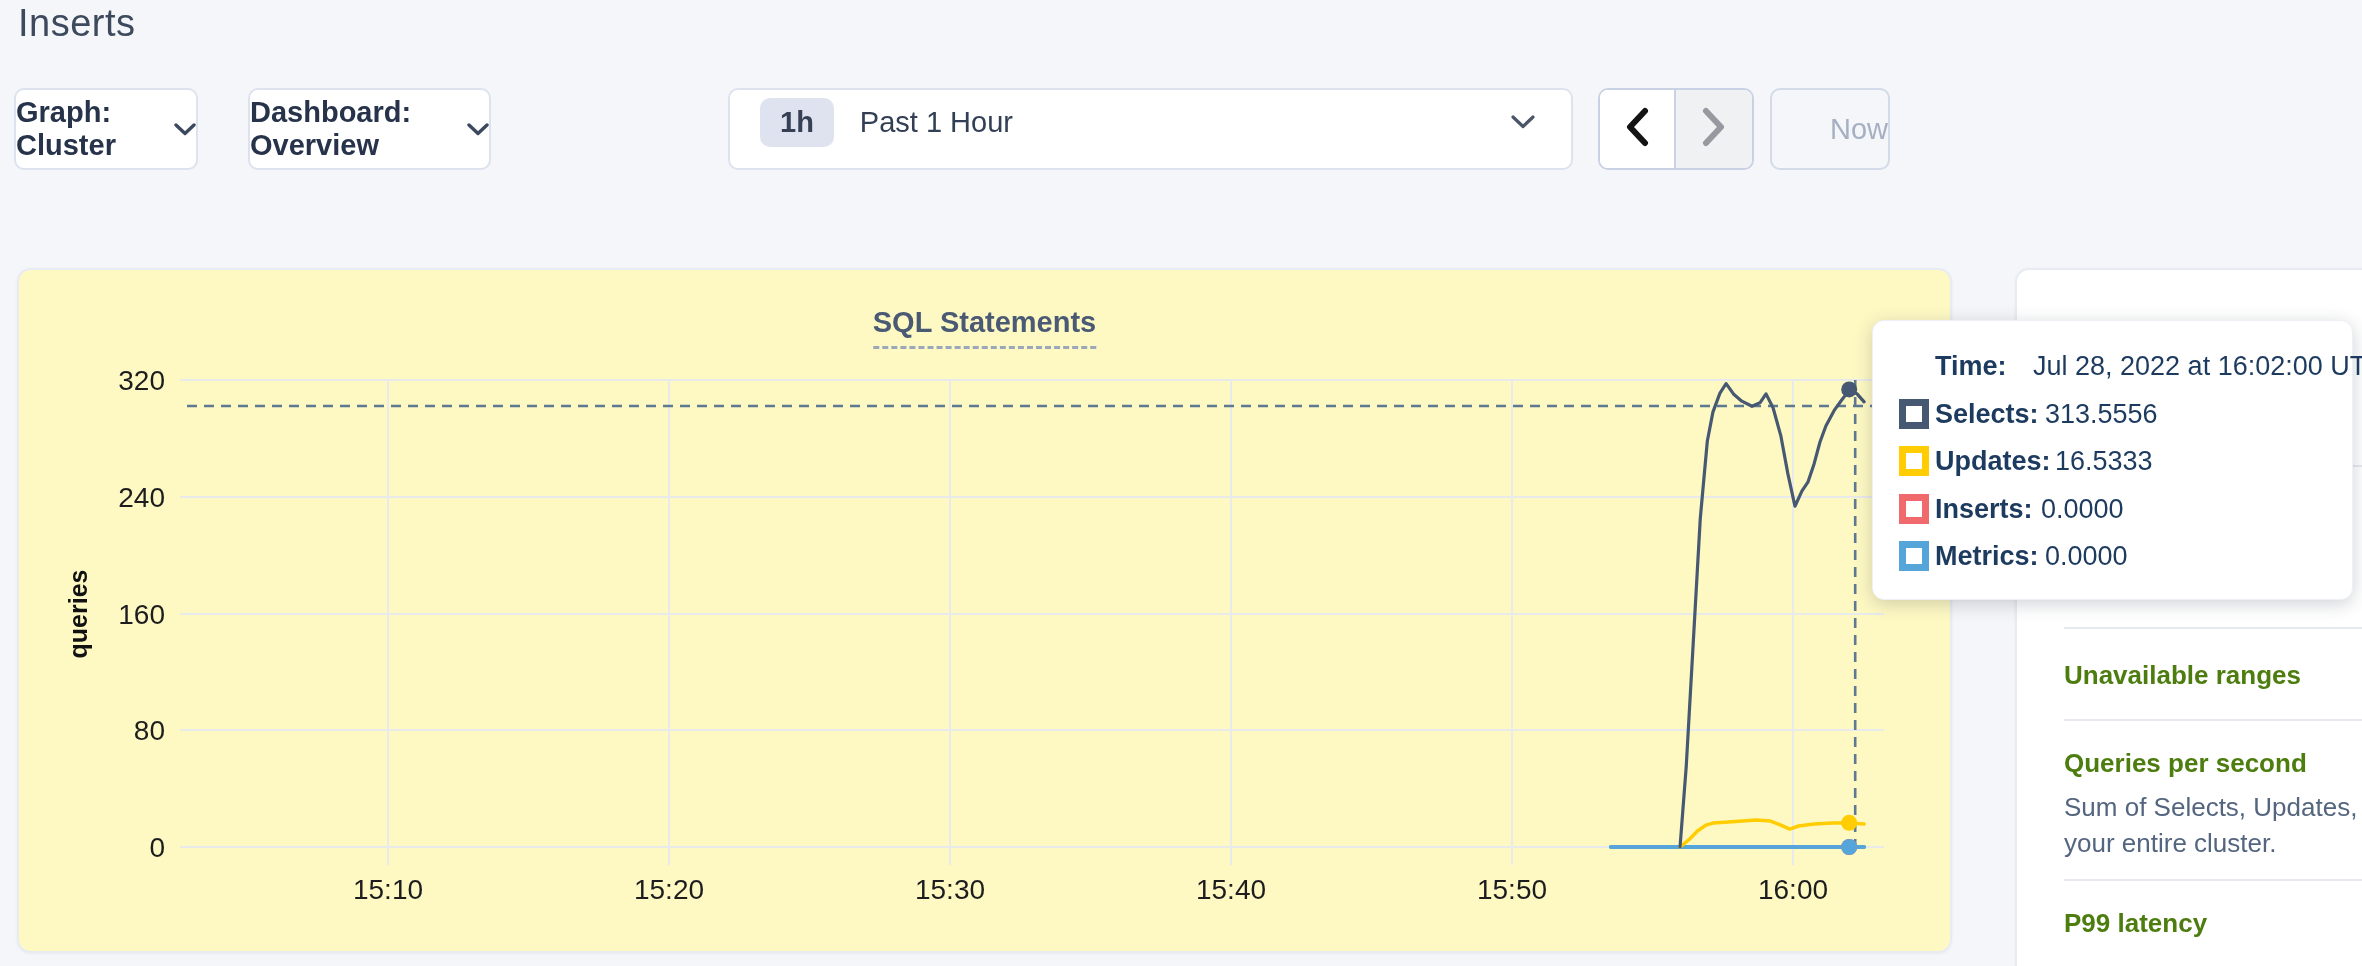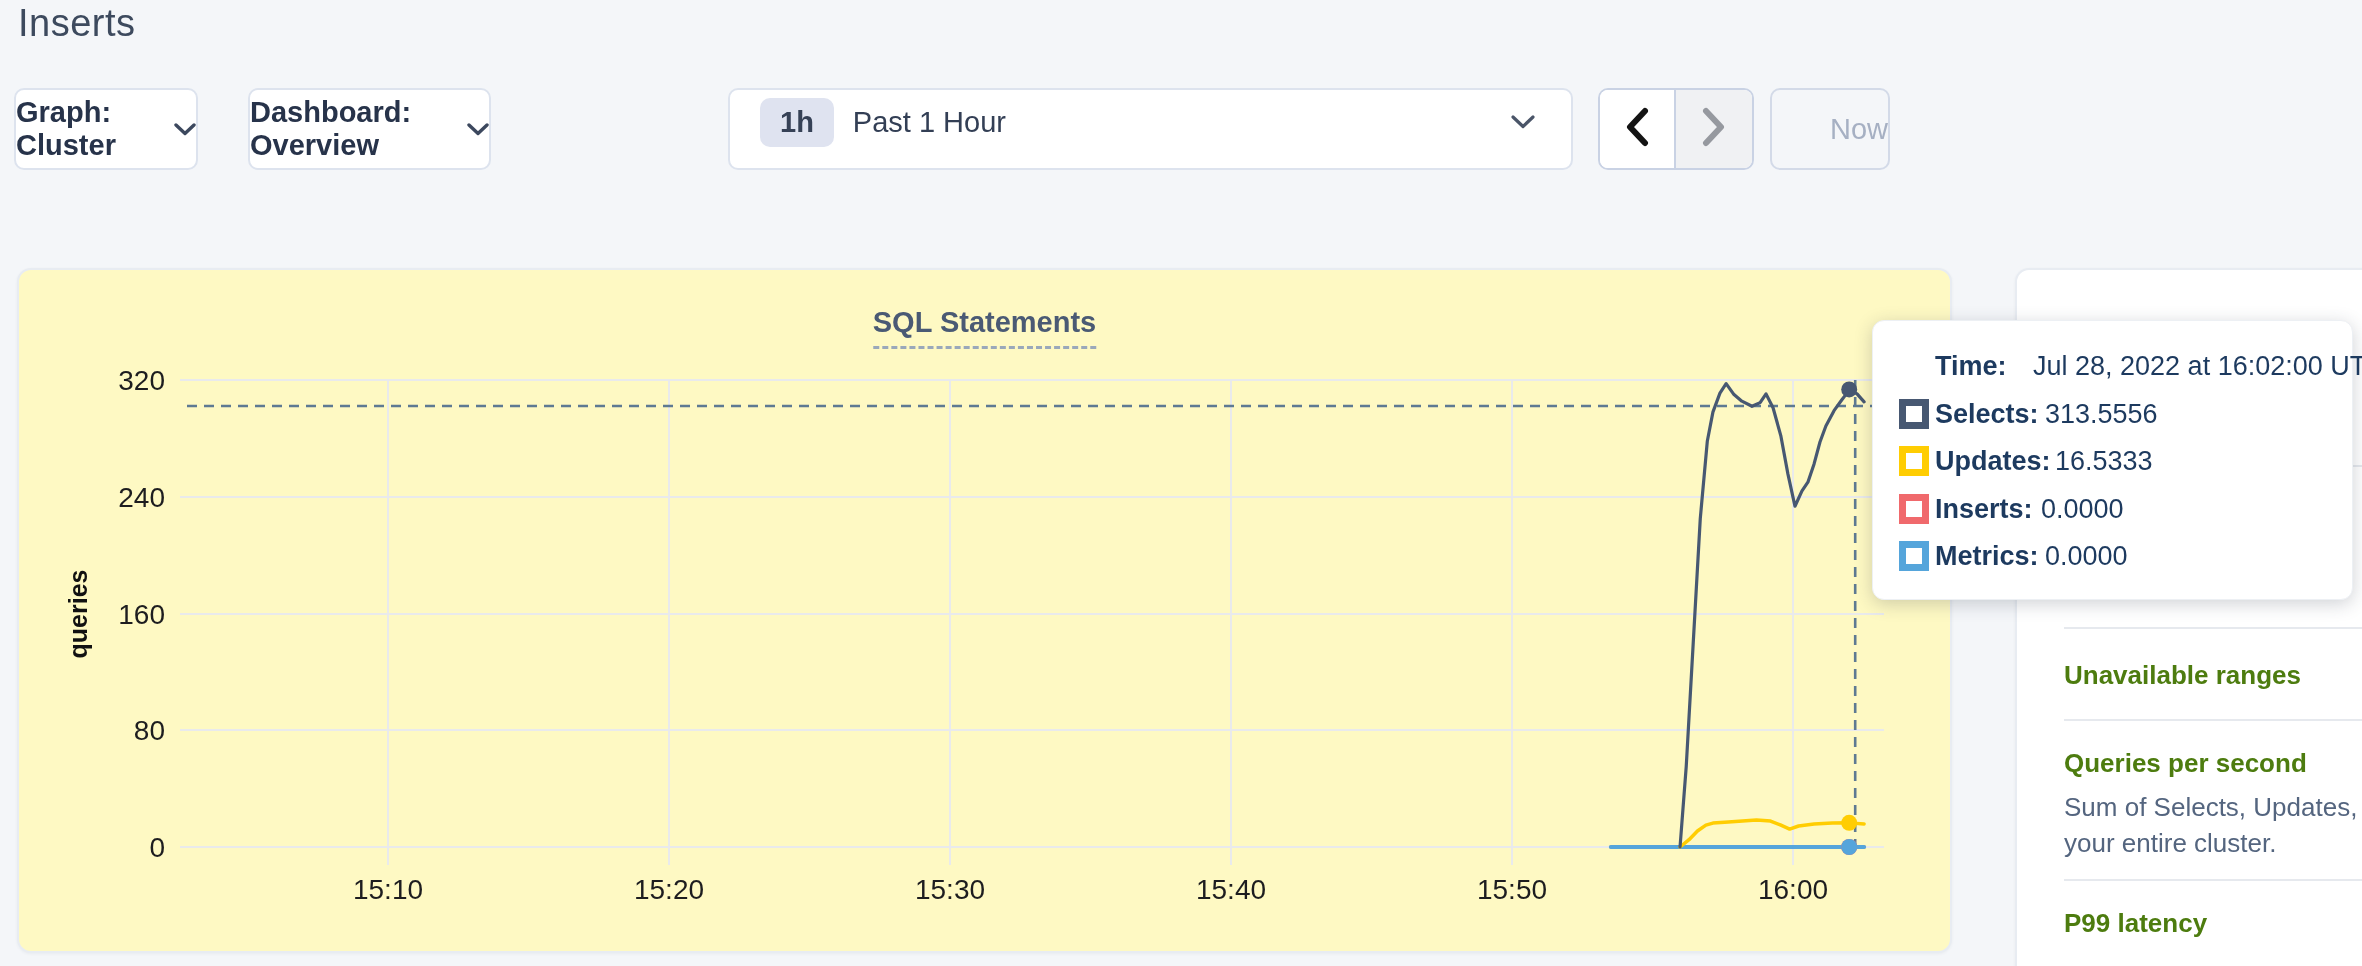--- a/index.html
+++ b/index.html
@@ -22,21 +22,21 @@
   }
   .dd-label { font-size:29px; font-weight:700; color:#27334a; }
   .chev { margin-left:22px; display:inline-flex; }
   .graph-dd    { left:14px;  width:184px; justify-content:flex-start; }
   .dash-dd     { left:215px; width:243px; justify-content:center;margin-left:33px; }
   .time-dd     { left:728px; width:845px; padding:0 36px 14px 30px; }
   .time-badge {
     background:#dfe3f0; border-radius:10px; padding:8px 20px;
     font-size:29px; font-weight:700; color:#364156;
   }
-  .time-label { margin-left:19px; font-size:29px; font-weight:400; color:#333f55; flex:1; }
+  .time-label { margin-left:26px; font-size:29px; font-weight:400; color:#333f55; flex:1; }
   .nav-group {
     position:absolute; left:1598px; top:88px; width:156px; height:82px;
     border:2px solid #c9d2e4; border-radius:10px; overflow:hidden;
     display:flex; background:#fff;
   }
   .nav-half { width:50%; height:100%; display:flex; align-items:center; justify-content:center; }
   .nav-prev { background:#fff; border-right:2px solid #c9d2e4; cursor:pointer; }
   .nav-next { background:#f0f1f3; }
   .now-btn {
     position:absolute; left:1770px; top:88px; width:120px; height:82px;

